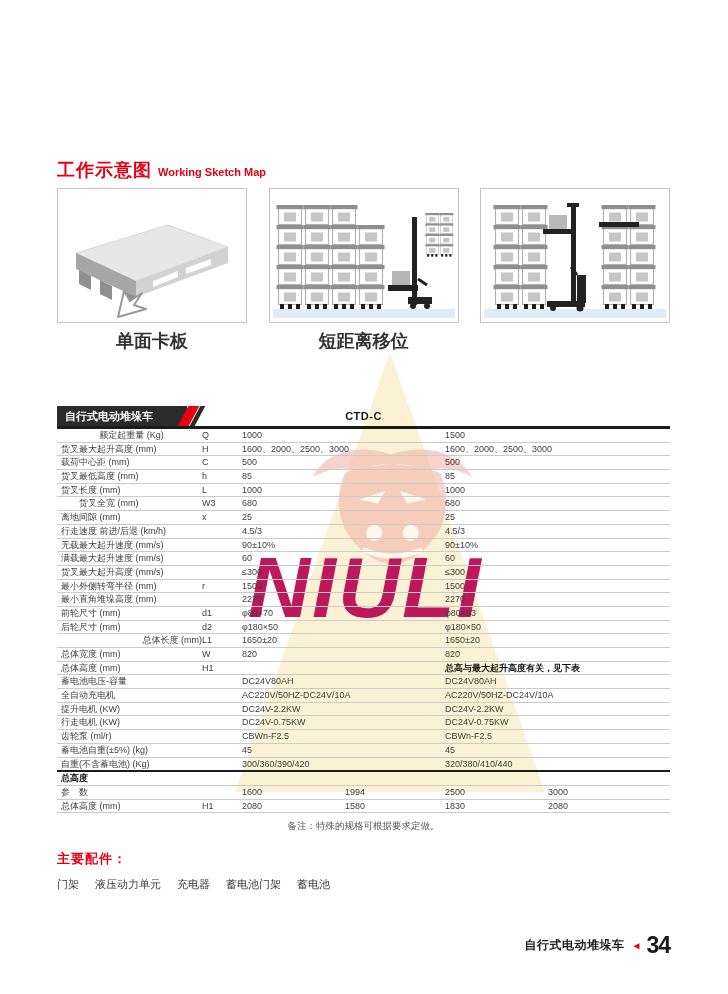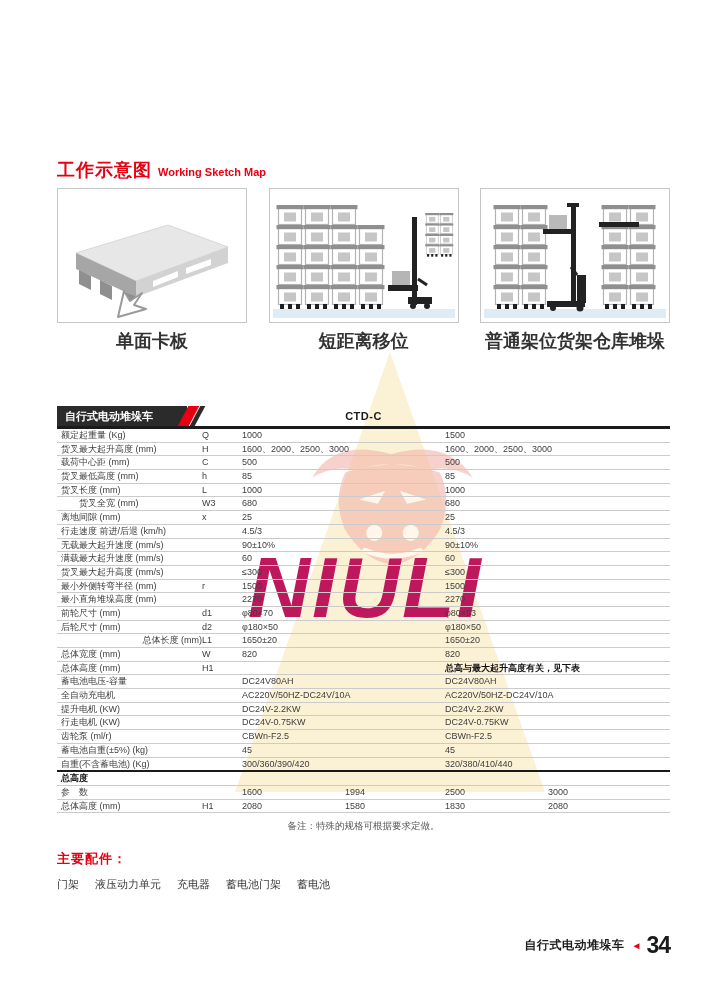--- a/index.html
+++ b/index.html
@@ -179,21 +179,20 @@
             <rect x="62" y="40" width="32" height="5" fill="#222222"></rect>
             <rect x="68" y="26" width="18" height="14" fill="#b9b9b9"></rect>
             <rect x="96" y="86" width="9" height="28" fill="#222222"></rect>
             <rect x="66" y="112" width="38" height="6" fill="#222222"></rect>
             <circle cx="72" cy="119" r="3" fill="#222222"></circle>
             <circle cx="99" cy="119" r="3.5" fill="#222222"></circle>
             <path d="M96,86 L90,78" stroke="#222222" stroke-width="3" fill="none"></path>
           </g>
         </svg>
       </div>
-      <figcaption class="illus-caption">普通架位货架仓库堆垛</figcaption>
     </figure>
   </div>
 
   <div class="wm-triangle"></div>
   <svg class="wm-bull" width="175" height="175" viewBox="0 0 240 220">
     <path d="M10,62 Q40,8 118,30 Q196,8 230,62 Q200,44 168,52 Q135,40 120,46 Q105,40 72,52 Q40,44 10,62 Z" fill="#f2aea6"></path>
     <path d="M55,55 Q120,34 185,55 Q202,92 186,132 Q160,176 120,182 Q80,176 54,132 Q38,92 55,55 Z" fill="#f2aea6"></path>
     <path d="M74,92 L110,80 L100,98 Z" fill="#ffffff"></path>
     <path d="M166,92 L130,80 L140,98 Z" fill="#ffffff"></path>
     <circle cx="95" cy="138" r="11" fill="#ffffff"></circle>
@@ -204,21 +203,21 @@
 
   <div class="table-zone">
     <div class="tbl-head">
       <div class="tbl-tab">自行式电动堆垛车</div>
       <div class="tab-slash"></div>
       <div class="tab-slash2"></div>
       <div class="tbl-model">CTD-C</div>
     </div>
     <div id="spec-rows">
         <div class="spec-row">
-          <span class="cell label" style="grid-column: 1;">额定起重量 (Kg)</span>
+          <span class="cell label" style="grid-column: 1; text-align: center;">额定起重量 (Kg)</span>
           <span class="cell " style="grid-column: 2;">Q</span>
           <span class="cell " style="grid-column: 3 / 5;">1000</span>
           <span class="cell " style="grid-column: 5 / 7;">1500</span>
         </div>
         <div class="spec-row">
           <span class="cell label" style="grid-column: 1;">货叉最大起升高度 (mm)</span>
           <span class="cell " style="grid-column: 2;">H</span>
           <span class="cell " style="grid-column: 3 / 5;">1600、2000、2500、3000</span>
           <span class="cell " style="grid-column: 5 / 7;">1600、2000、2500、3000</span>
         </div>

